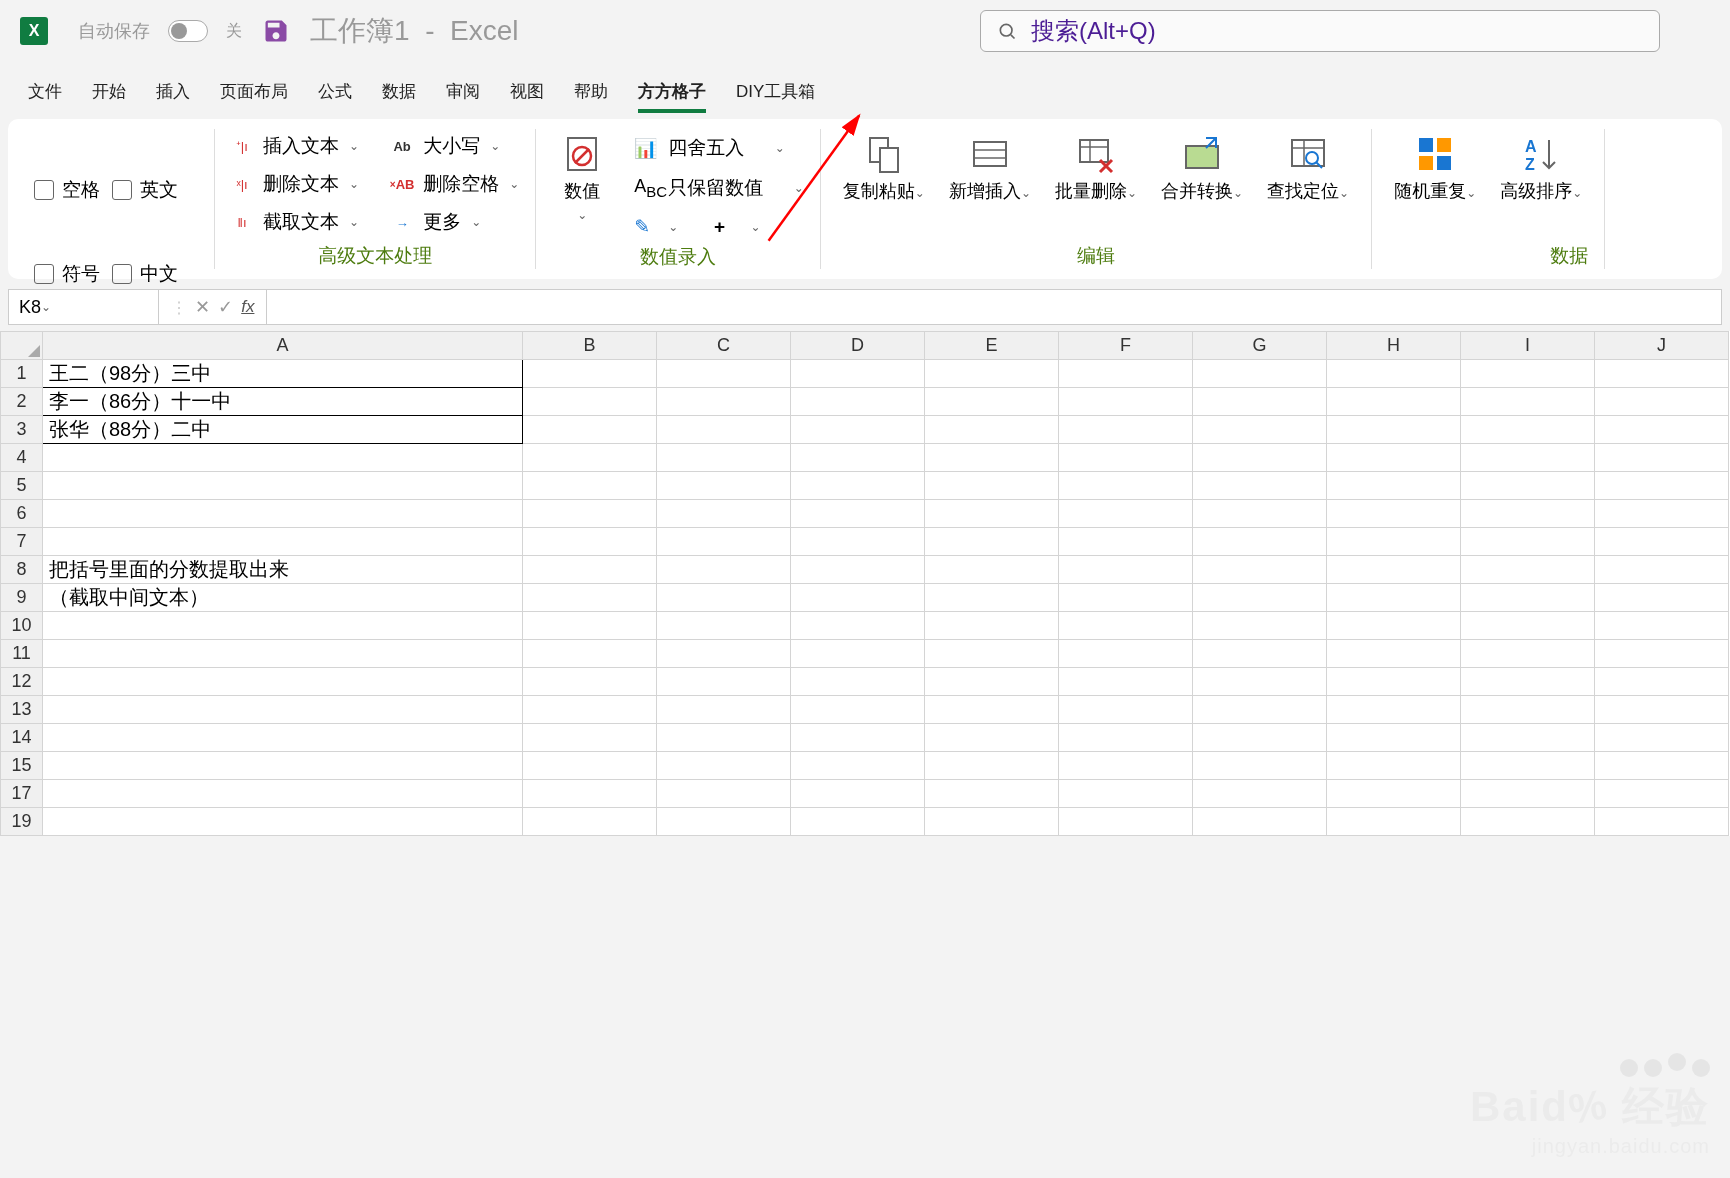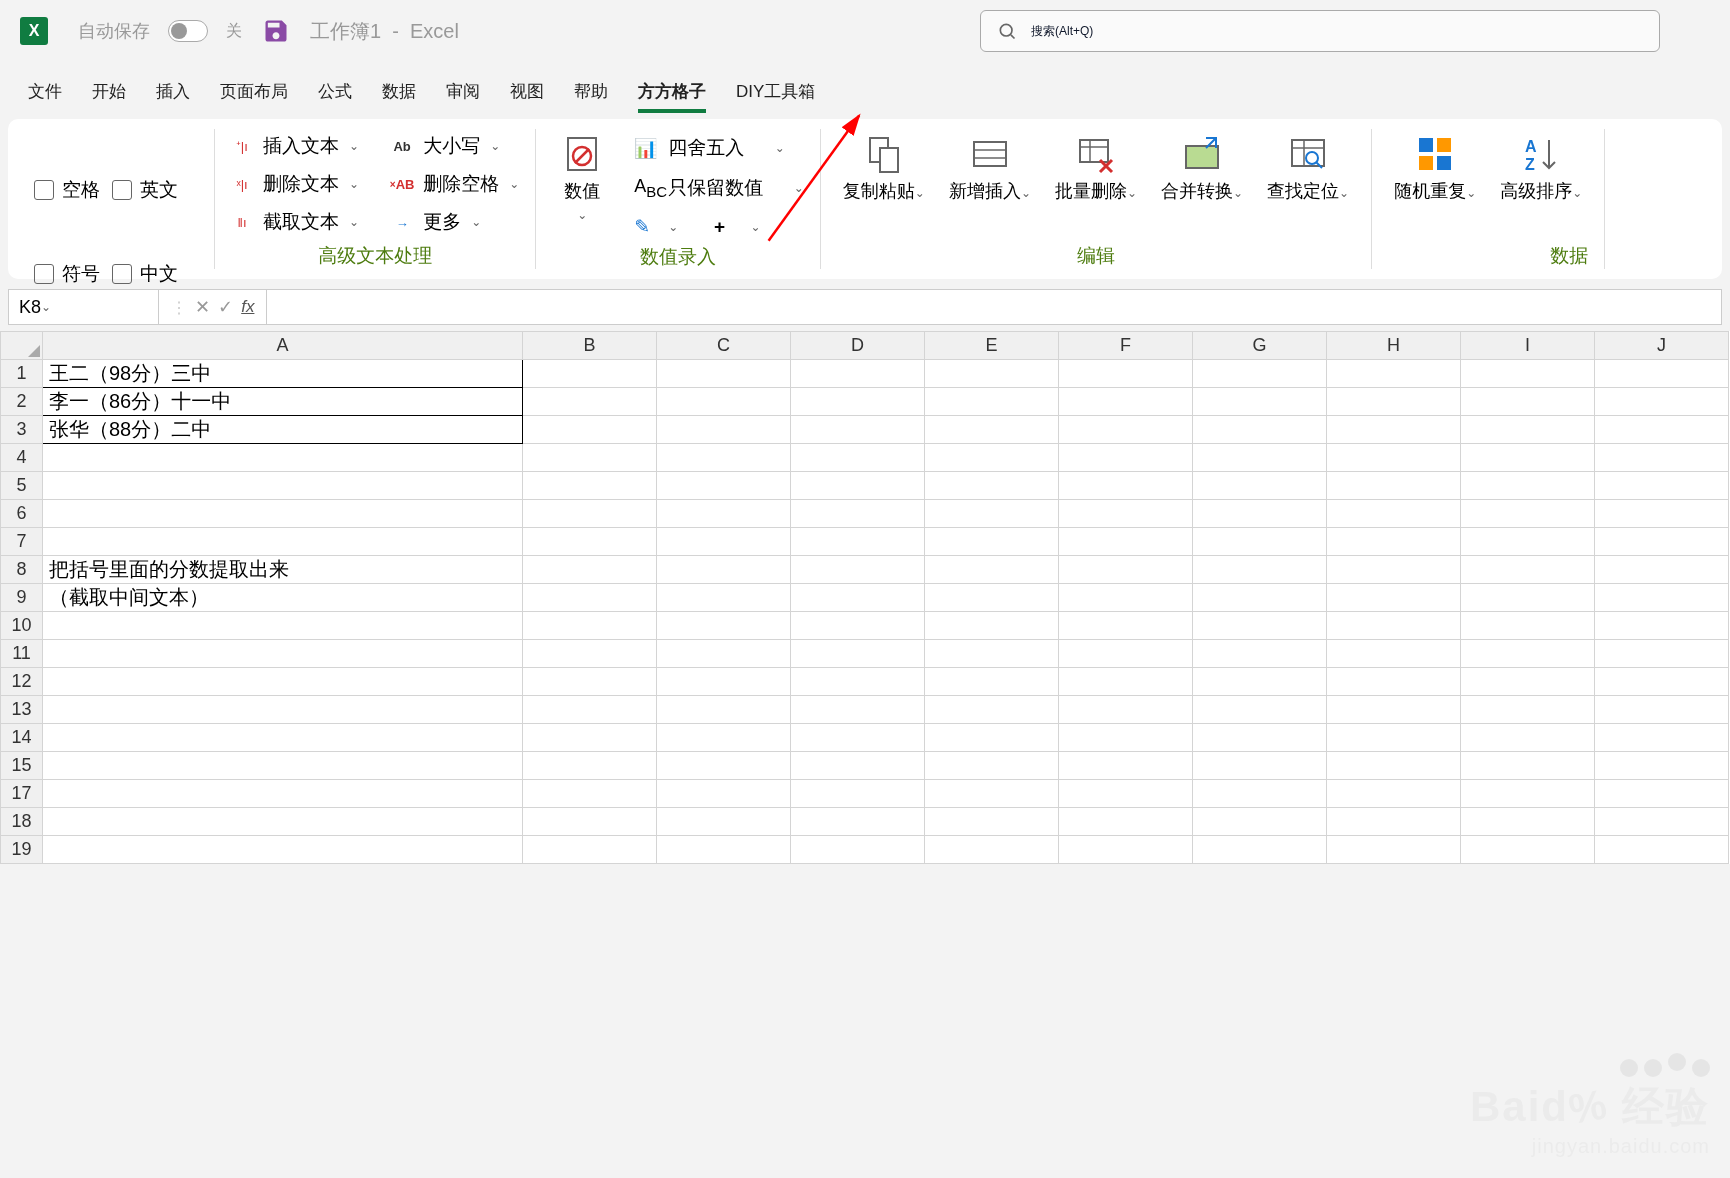--- a/index.html
+++ b/index.html
@@ -6,24 +6,24 @@
     body { background: #f3f3f3; width: 1730px; height: 1178px; overflow: hidden; position: relative; }
     
     
     .title-bar { height: 62px; display: flex; align-items: center; padding: 0 20px; background: #f3f3f3; }
     .excel-logo { width: 28px; height: 28px; background: #107c41; border-radius: 3px; display: flex; align-items: center; justify-content: center; color: white; font-weight: bold; font-size: 16px; margin-right: 30px; }
     .autosave { display: flex; align-items: center; gap: 18px; color: #999; font-size: 18px; }
     .toggle { width: 40px; height: 22px; border: 1px solid #aaa; border-radius: 11px; position: relative; background: #fff; }
     .toggle::after { content: ''; position: absolute; width: 16px; height: 16px; border-radius: 50%; background: #999; top: 2px; left: 2px; }
     .toggle-label { color: #999; font-size: 16px; }
     .save-icon { width: 28px; height: 28px; color: #8a4aa5; margin: 0 20px; }
-    .doc-title { color: #999; font-size: 20px; }
+    .doc-title { color: #999; font-size: 28px; }
     .search-box { margin-left: auto; margin-right: 50px; width: 680px; height: 42px; border: 1px solid #aaa; border-radius: 6px; display: flex; align-items: center; padding: 0 16px; gap: 14px; background: #fafafa; }
     .search-box svg { width: 20px; height: 20px; color: #666; }
-    .search-box span { color: #0f172a; font-size: 12px; }
+    .search-box span { color: #4c1d95; font-size: 24px; }
     
     
     .tabs { display: flex; gap: 30px; padding: 18px 20px 6px 28px; font-size: 17px; color: #222; }
     .tab { cursor: pointer; padding-bottom: 6px; }
     .tab.active { font-weight: bold; border-bottom: 4px solid #107c41; }
     
     
     .ribbon { background: #fff; border-radius: 10px; margin: 0 8px; padding: 10px 0; display: flex; height: 160px; position: relative; }
     .ribbon-group { border-right: 1px solid #ddd; padding: 0 16px; display: flex; flex-direction: column; }
     .ribbon-group:last-child { border-right: none; }
@@ -543,33 +543,20 @@
           <td class="cell"></td>
           <td class="cell"></td>
           <td class="cell"></td>
           <td class="cell"></td>
           <td class="cell"></td>
           <td class="cell"></td>
           <td class="cell"></td>
           <td class="cell"></td>
         </tr>
         <tr>
-          <th class="row-hdr">18</th>
-          <td class="cell"></td>
-          <td class="cell"></td>
-          <td class="cell"></td>
-          <td class="cell"></td>
-          <td class="cell"></td>
-          <td class="cell"></td>
-          <td class="cell"></td>
-          <td class="cell"></td>
-          <td class="cell"></td>
-          <td class="cell"></td>
-        </tr>
-        <tr>
           <th class="row-hdr">19</th>
           <td class="cell"></td>
           <td class="cell"></td>
           <td class="cell"></td>
           <td class="cell"></td>
           <td class="cell"></td>
           <td class="cell"></td>
           <td class="cell"></td>
           <td class="cell"></td>
           <td class="cell"></td>

